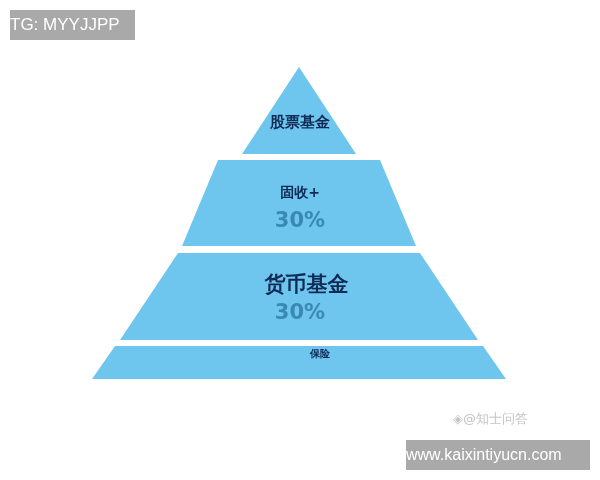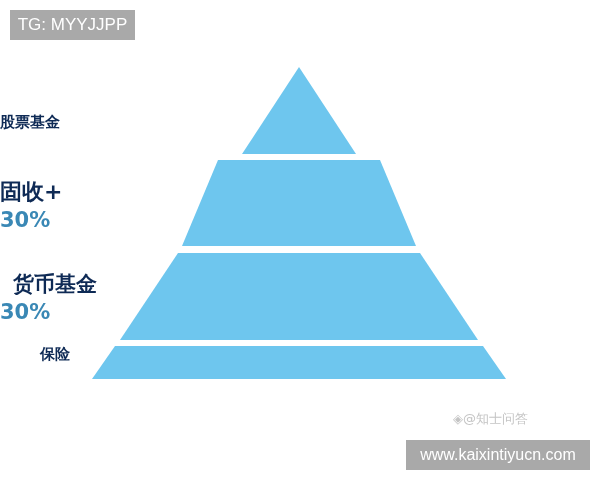--- a/index.html
+++ b/index.html
@@ -1,53 +1,53 @@
 <!DOCTYPE html>
 <html><head>
 <meta charset="utf-8">
 <style>
   html, body { margin:0; padding:0; background:#ffffff; }
   body { width:600px; height:480px; position:relative; overflow:hidden; font-family:"DejaVu Sans", sans-serif; }
   .tg-badge { position:absolute; left:10px; top:10px; width:125px; height:30px; background:#a9a9a9; color:#ffffff;
-    font-family:"Liberation Sans", sans-serif; font-size:17px; line-height:30px; text-align:center; }
+    font-family:"Liberation Sans", sans-serif; font-size:17px; line-height:30px; }
   svg.pyramid { position:absolute; left:0; top:0; }
-  .lbl { position:absolute; text-align:left; left:0; width:600px; }
+  .lbl { position:absolute; text-align:center; left:0; width:600px; }
   .name { color:#0e2a55; font-weight:bold; }
   .pct { color:#3a88b5; font-weight:bold; }
   .wm { position:absolute; left:453px; top:410px; color:#c4c4c4; font-size:13px; }
   .url-badge { position:absolute; left:406px; top:440px; width:184px; height:30px; background:#a9a9a9; color:#ffffff;
-    font-family:"Liberation Sans", sans-serif; font-size:16px; line-height:30px; text-align:center; }
+    font-family:"Liberation Sans", sans-serif; font-size:16px; line-height:30px; text-align:left; }
 </style>
 </head>
 <body>
 
 <div class="tg-badge">TG: MYYJJPP</div>
 
 <svg class="pyramid" width="600" height="480">
   <polygon points="299,67 356,154 242,154" fill="#6ec6ee"></polygon>
   <polygon points="218,160 380,160 416,246 182,246" fill="#6ec6ee"></polygon>
   <polygon points="178,253 420,253 478,340 120,340" fill="#6ec6ee"></polygon>
   <polygon points="115,346 483,346 506,379 92,379" fill="#6ec6ee"></polygon>
 </svg>
 
 <div class="lbl" style="top:113px;">
   <div class="name" style="font-size:15px;line-height:18px;">股票基金</div>
 </div>
 
 <div class="lbl" style="top:178px;">
-  <div class="name" style="font-size:22px;line-height:28px;">固收+</div>
+  <div class="name" style="font-size:14px;line-height:28px;">固收+</div>
   <div class="pct" style="font-size:21px;line-height:28px;">30%</div>
 </div>
 
 <div class="lbl" style="top:270px;">
   <div class="name" style="font-size:21px;line-height:28px;padding-left:13px;">货币基金</div>
   <div class="pct" style="font-size:21px;line-height:28px;">30%</div>
 </div>
 
 <div class="lbl" style="top:345px;">
-  <div class="name" style="font-size:15px;line-height:18px;margin-left:40px;">保险</div>
+  <div class="name" style="font-size:10px;line-height:18px;margin-left:40px;">保险</div>
 </div>
 
 <div class="wm">
   <span>◈</span><span>@知士问答</span>
 </div>
 
 <div class="url-badge">www.kaixintiyucn.com</div>
 
 </body></html>

